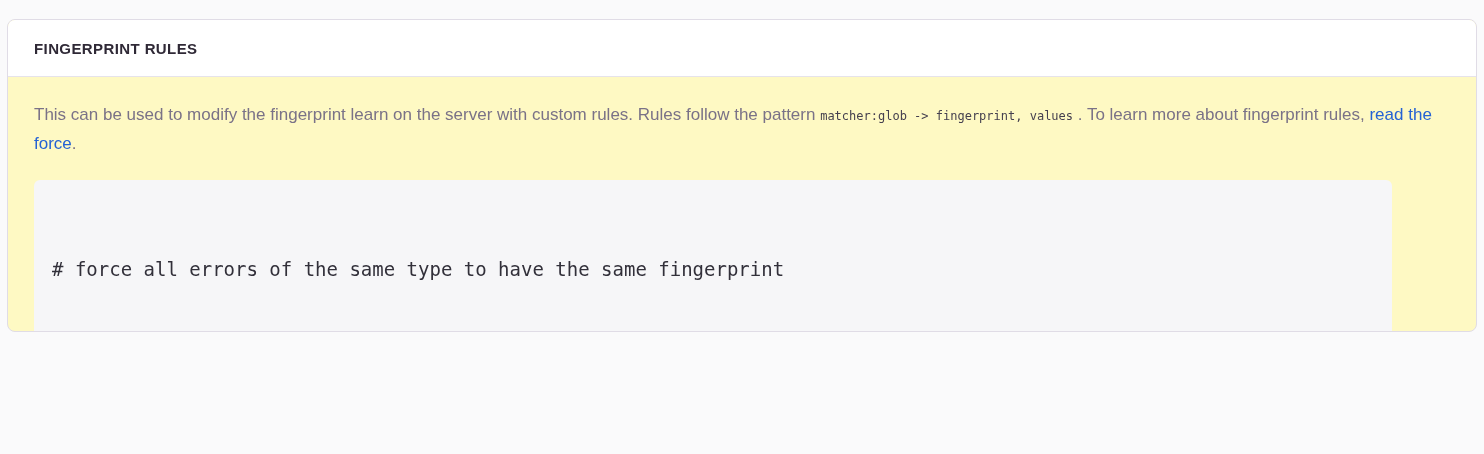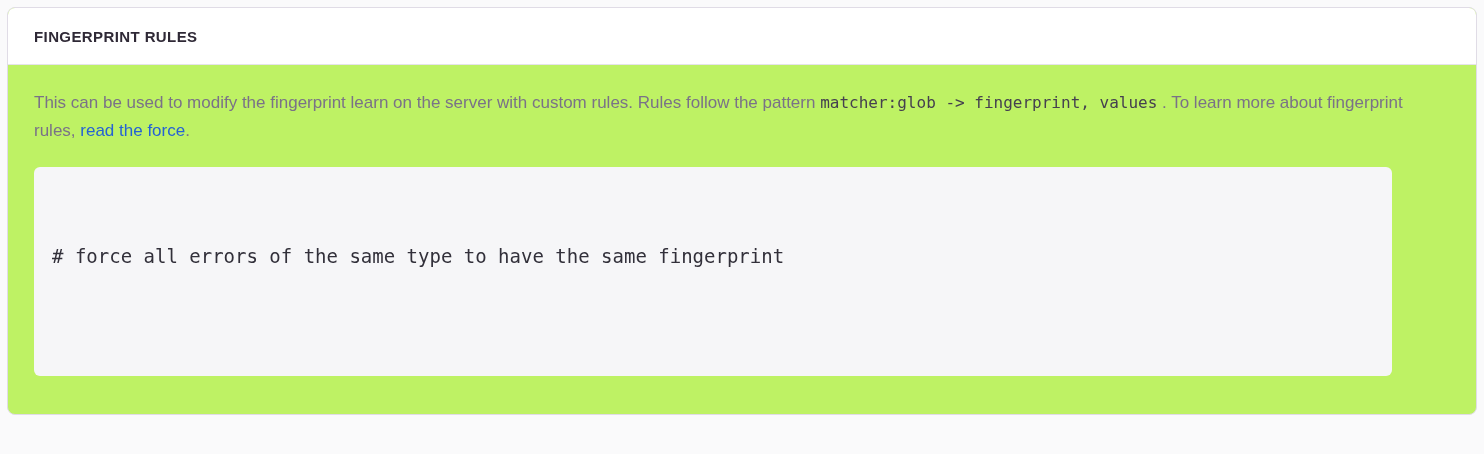--- a/index.html
+++ b/index.html
@@ -3,23 +3,23 @@
 <meta charset="utf-8">
 <style>
   * { box-sizing: border-box; margin: 0; padding: 0; }
   html, body {
     width: 1484px; height: 454px;
     background: #fafafb;
     font-family: "Liberation Sans", sans-serif;
   }
   .panel {
     position: absolute;
-    left: 7px; top: 7px;
-    width: 1470px; height: 408px;
-    background: #bef264;
+    left: 7px; top: 19px;
+    width: 1470px; height: 313px;
+    background: #fef9c3;
     border: 1px solid #e0dce6;
     border-radius: 8px;
     overflow: hidden;
   }
   .panel-header {
     padding: 20px 26px 18px 26px;
     border-bottom: 1px solid #e6e3ea;
     background: #ffffff;
   }
   .panel-title {
@@ -32,21 +32,21 @@
     padding: 24px 26px 24px 26px;
   }
   .description {
     font-size: 17px;
     line-height: 28px;
     color: #7a7287;
     max-width: 1400px;
   }
   .inline-code {
     font-family: "DejaVu Sans Mono", monospace;
-    font-size: 16px;
+    font-size: 12px;
     color: #45404f;
   }
   .docs-link {
     color: #2562d4;
     text-decoration: none;
     cursor: pointer;
   }
   .example-block {
     margin-top: 22px;
     margin-right: 58px;

